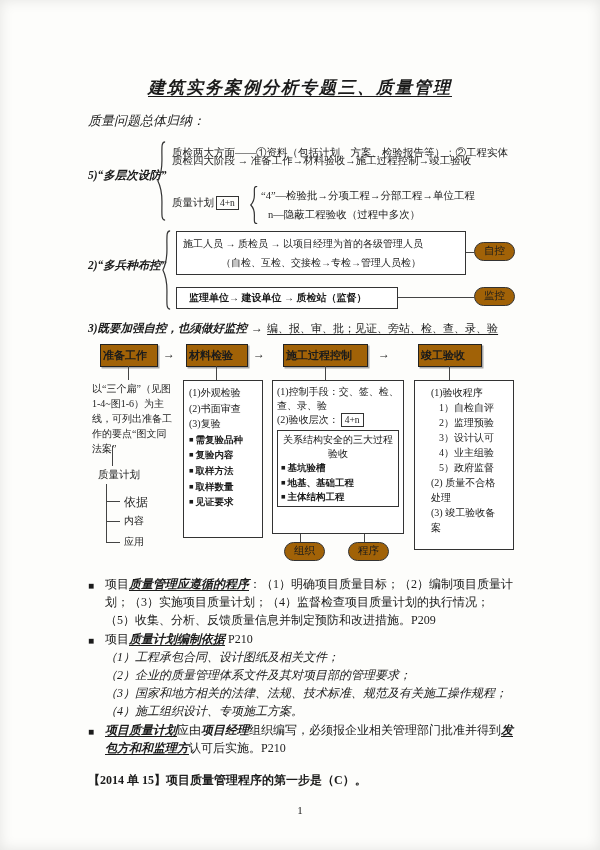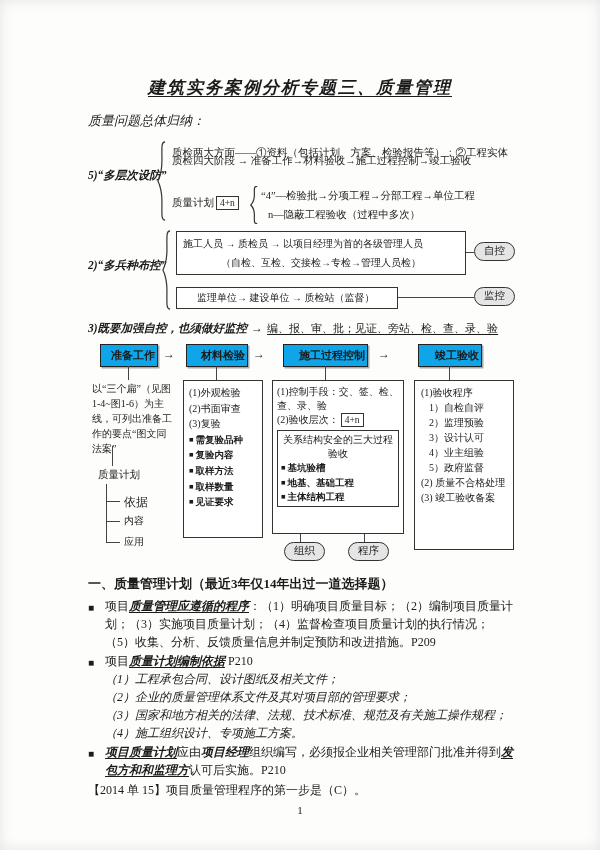--- a/index.html
+++ b/index.html
@@ -10,45 +10,45 @@
   .abs { position:absolute; }
   .title { top:76px; left:0; width:600px; text-align:center; font-size:17px; font-weight:bold;
            font-style:italic; letter-spacing:2px; text-decoration:underline; text-underline-offset:3px; }
   .subtitle { top:112px; left:88px; font-size:13px; font-weight:normal; font-style:italic; }
   .hand { font-weight:bold; font-style:italic; font-size:11.5px; white-space:nowrap; }
   .d-text { font-size:10.5px; white-space:nowrap; color:#222; }
   .arr { font-size:12px; font-weight:bold; color:#222; }
   .nbox { display:inline-block; border:1px solid #333; padding:0 3px; margin-left:2px; font-size:9.5px; line-height:1.3; }
   .box { border:1px solid #333; background:#fff; }
   .s2box1 { font-size:10px; line-height:1.85; padding:3px 6px; white-space:nowrap; }
-  .s2box2 { font-size:10px; padding:3px 20px; white-space:nowrap; }
+  .s2box2 { font-size:10px; padding:3px 12px; white-space:nowrap;font-weight:bold; }
   .ctr { text-align:center; }
   .stadium { border:1.2px solid #333; border-radius:12px; padding:3px 9px; font-size:10.5px;
-             background:#e5e5e5; white-space:nowrap; line-height:1; }
+             background:#a16207; white-space:nowrap; line-height:1; }
   .hline { border-top:1px solid #444; height:0; }
   .vline { border-left:1px solid #444; width:0; }
   .brace svg { display:block; width:100%; height:100%; }
-  .flow-h { border:1.5px solid #222; font-size:11px; font-weight:bold; text-align:right;
-            padding:3px 2px; background:#0ea5e9; box-shadow:1.5px 1.5px 0 #aaa; white-space:nowrap; }
+  .flow-h { border:1.5px solid #222; font-size:11px; font-weight:bold; text-align:left;
+            padding:3px 2px; background:#a16207; box-shadow:1.5px 1.5px 0 #aaa; white-space:nowrap; }
   .note { font-size:10px; line-height:1.5; color:#222; }
   .col2 { font-size:10px; line-height:1.55; padding:4px 3px 4px 5px; }
   .col3 { font-size:10px; line-height:1.4; padding:4px 4px; }
   .inner { margin-top:3px; padding:2px 3px; }
-  .col4 { font-size:10px; line-height:1.5; padding:4px 6px; }
+  .col4 { font-size:10px; line-height:1.5; padding:4px 16px; }
   .step { padding-left:8px; }
   .bline { font-size:9.5px; font-weight:bold; margin-top:1px; white-space:nowrap; }
   .mk { font-size:7.5px; margin-right:2px; vertical-align:1px; }
   .u { text-decoration:underline; text-underline-offset:2px; }
   .b { font-weight:bold;font-style:italic; }
   .bodytext { font-size:12px; line-height:1.5; }
   .heading { font-size:13px; font-weight:bold; margin-bottom:3px; }
   .bullet { position:relative; padding-left:17px; margin-top:1px; }
   .mkb { position:absolute; left:0; top:3px; font-size:10px; }
   .indent { padding-left:17px;font-style:italic; }
-  .exam { margin-top:2px; font-weight:normal; }
+  .exam { margin-top:14px; font-weight:bold; }
   .pageno { top:804px; left:0; width:600px; text-align:center; font-size:11px; }
 </style>
 </head>
 <body>
 
 <div class="page">
 
   <div class="abs title">建筑实务案例分析专题三、质量管理</div>
   <div class="abs subtitle">质量问题总体归纳：</div>
 
@@ -148,21 +148,20 @@
     <div class="step">1）自检自评</div>
     <div class="step">2）监理预验</div>
     <div class="step">3）设计认可</div>
     <div class="step">4）业主组验</div>
     <div class="step">5）政府监督</div>
     <div>(2) 质量不合格处理</div>
     <div>(3) 竣工验收备案</div>
   </div>
 
   <div class="abs bodytext" style="left:88px;top:574px;width:430px">
-    <div class="heading"><span>一、质量管理计划</span><span>（最近3年仅14年出过一道选择题）</span></div>
 
     <div class="bullet">
       <span class="mkb">■</span><span>项目</span><span class="b u">质量管理应遵循的程序</span><span>：（1）明确项目质量目标；（2）编制项目质量计划；（3）实施项目质量计划；（4）监督检查项目质量计划的执行情况；（5）收集、分析、反馈质量信息并制定预防和改进措施。P209</span>
     </div>
 
     <div class="bullet">
       <span class="mkb">■</span><span>项目</span><span class="b u">质量计划编制依据</span><span> P210</span>
     </div>
     <div class="indent">（1）工程承包合同、设计图纸及相关文件；</div>
     <div class="indent">（2）企业的质量管理体系文件及其对项目部的管理要求；</div>

